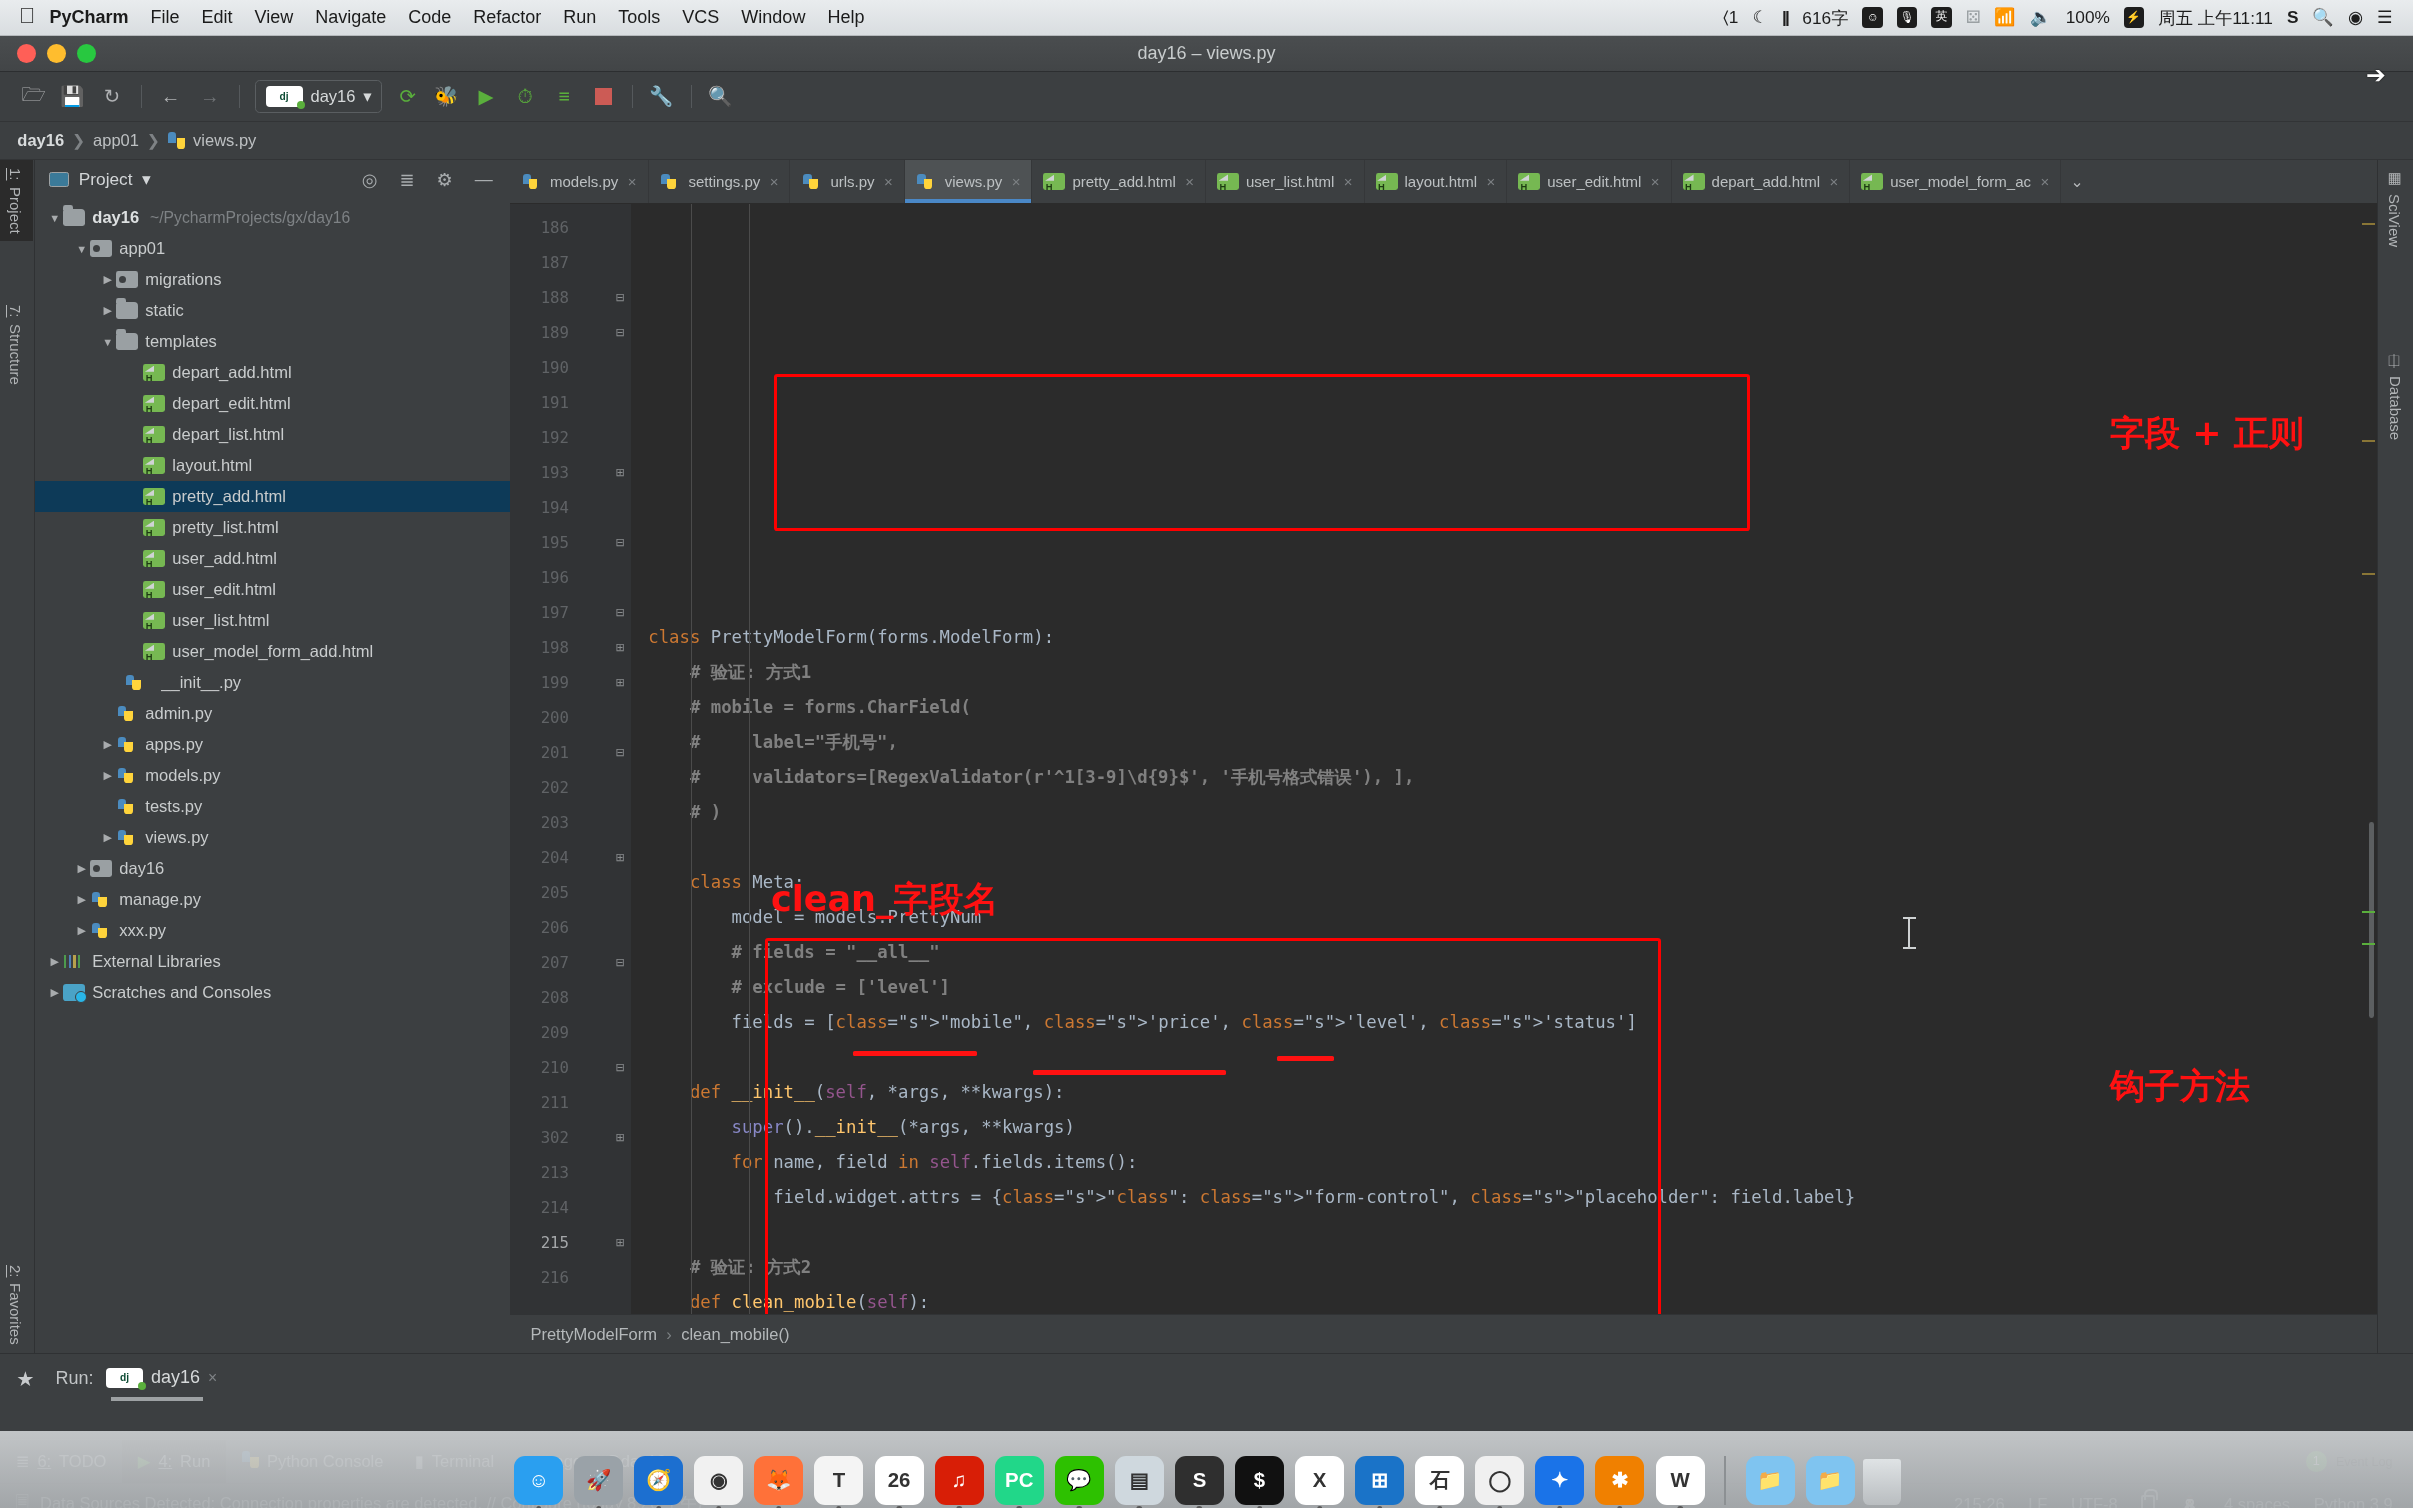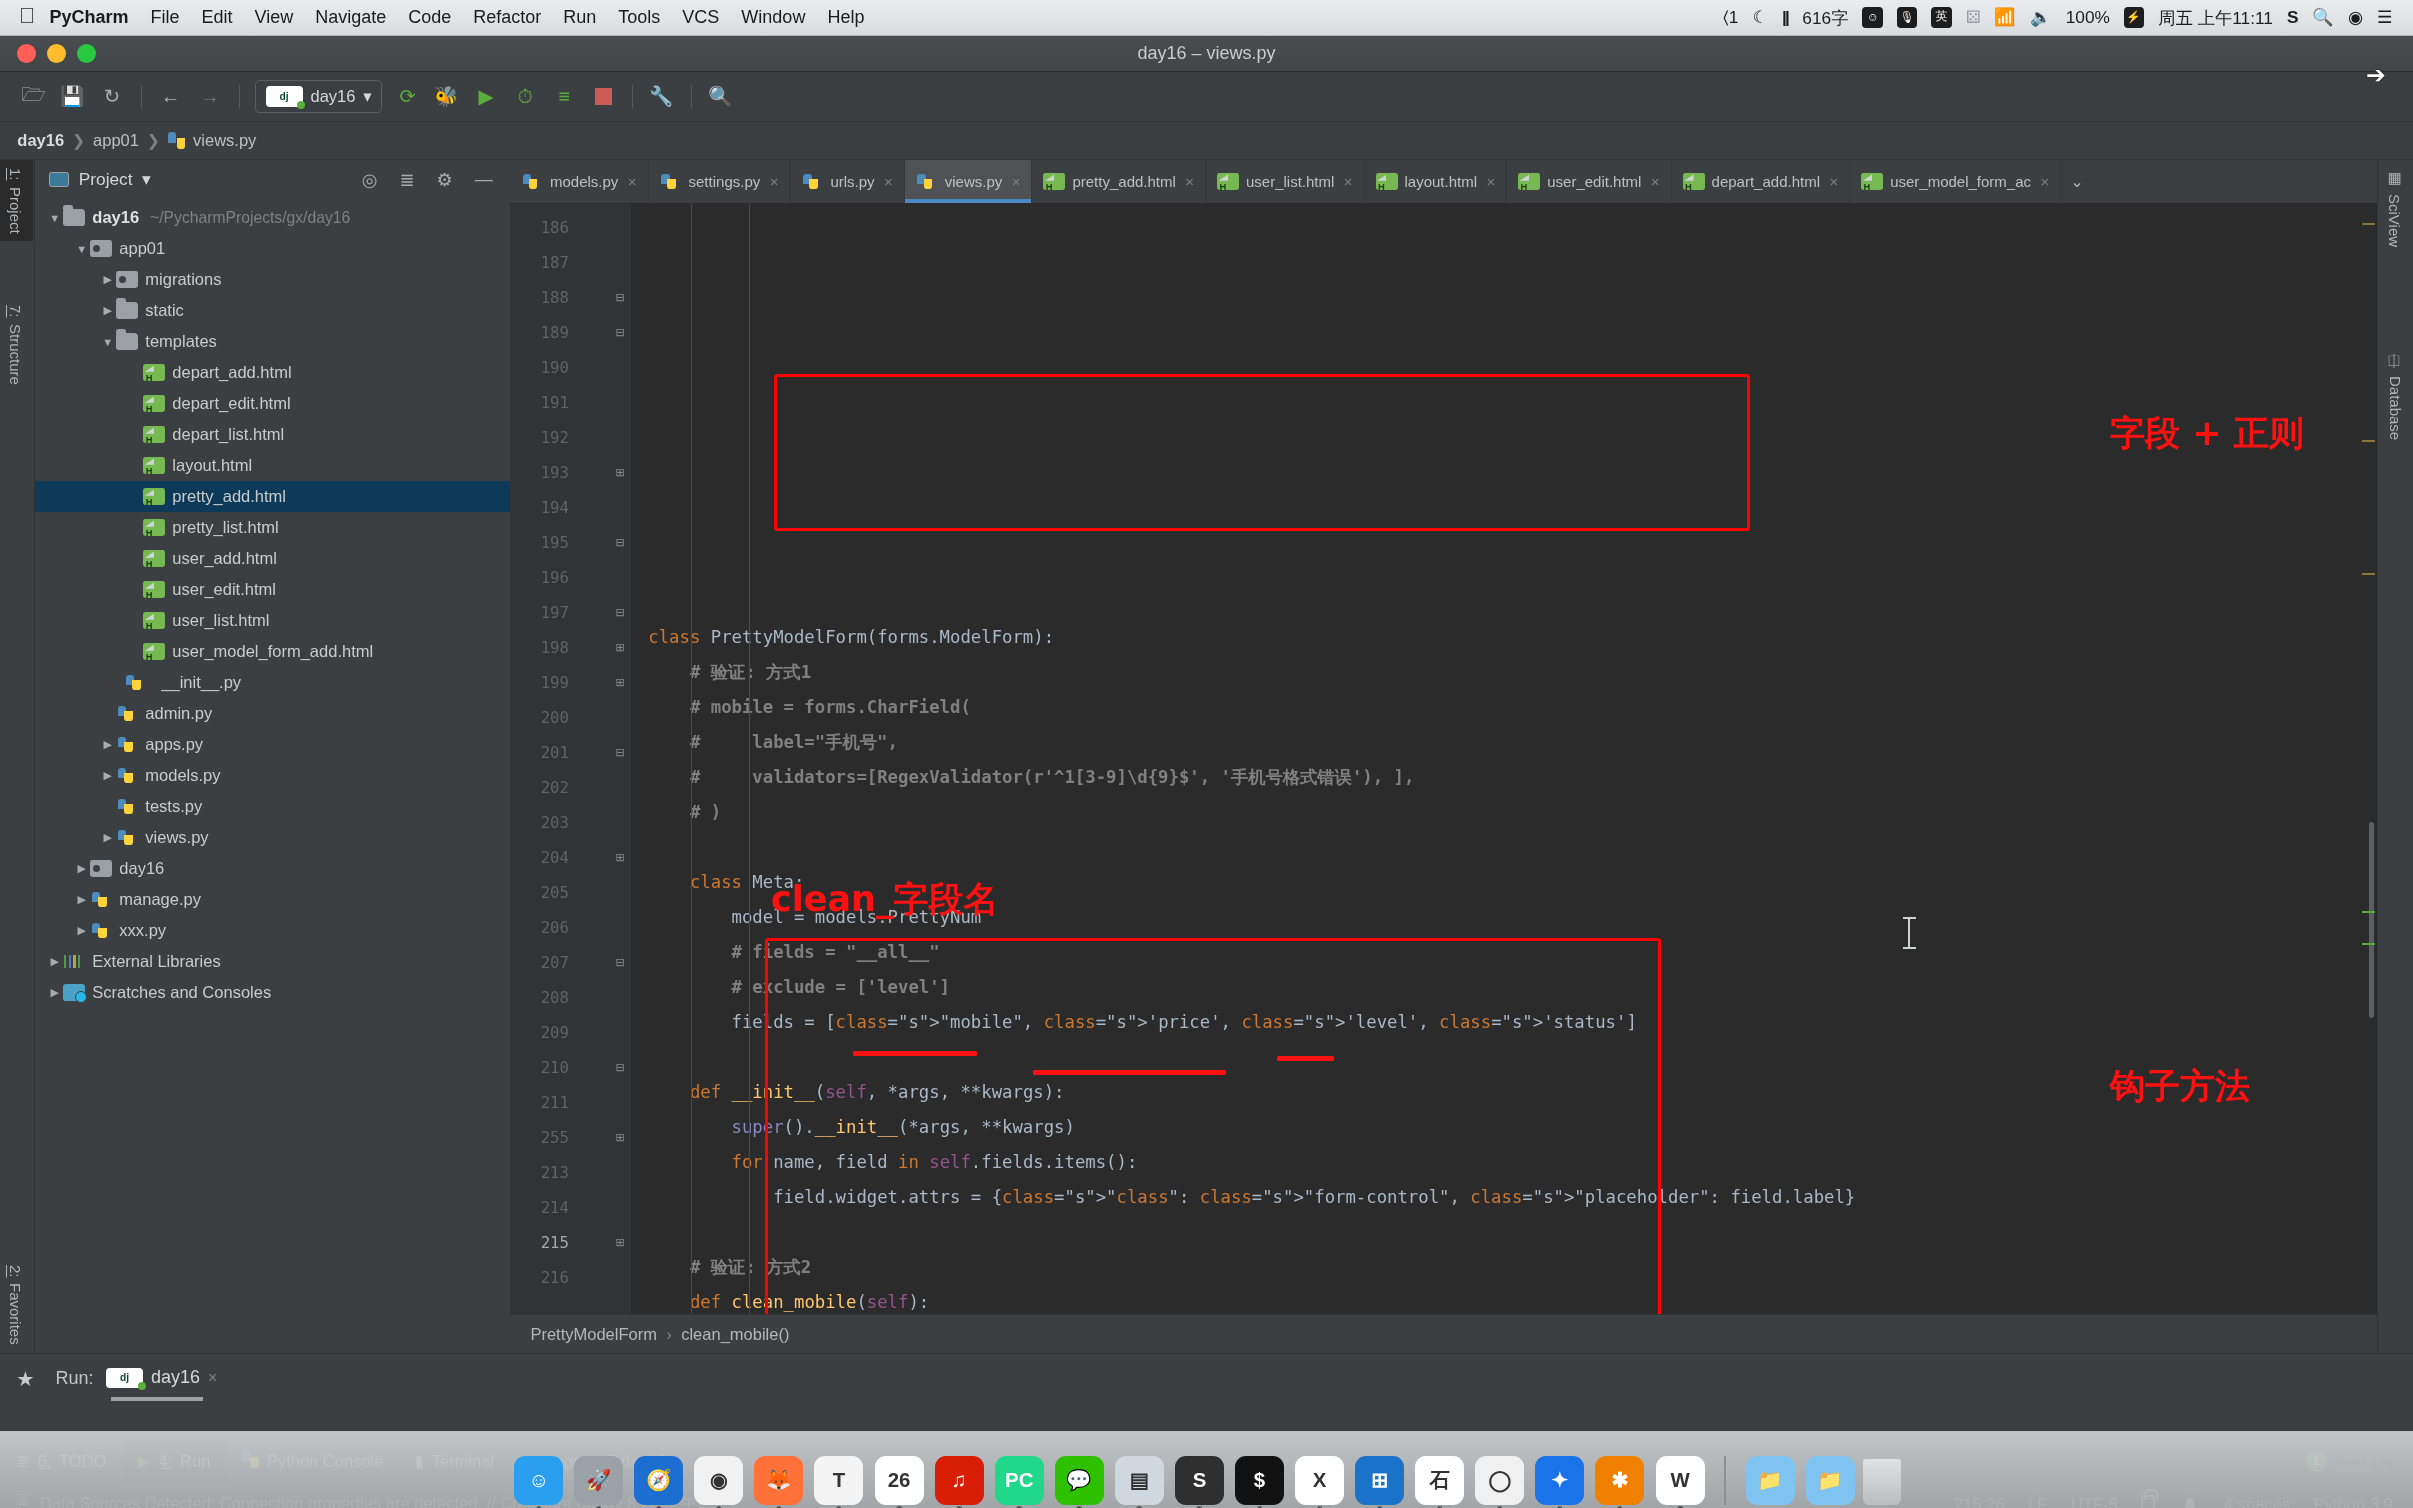--- a/index.html
+++ b/index.html
@@ -566,21 +566,21 @@
               <div class="ln">202</div>
               <div class="ln">203</div>
               <div class="ln">204</div>
               <div class="ln">205</div>
               <div class="ln">206</div>
               <div class="ln">207</div>
               <div class="ln">208</div>
               <div class="ln">209</div>
               <div class="ln">210</div>
               <div class="ln">211</div>
-              <div class="ln">255</div>
+              <div class="ln">302</div>
               <div class="ln">213</div>
               <div class="ln">214</div>
               <div class="ln" style="color: rgb(164, 167, 169);">215</div>
               <div class="ln">216</div>
             </div>
           <div class="foldcol" id="foldcol">
               <div class="fc"></div>
               <div class="fc"></div>
               <div class="fc">⊟</div>
               <div class="fc">⊟</div>

